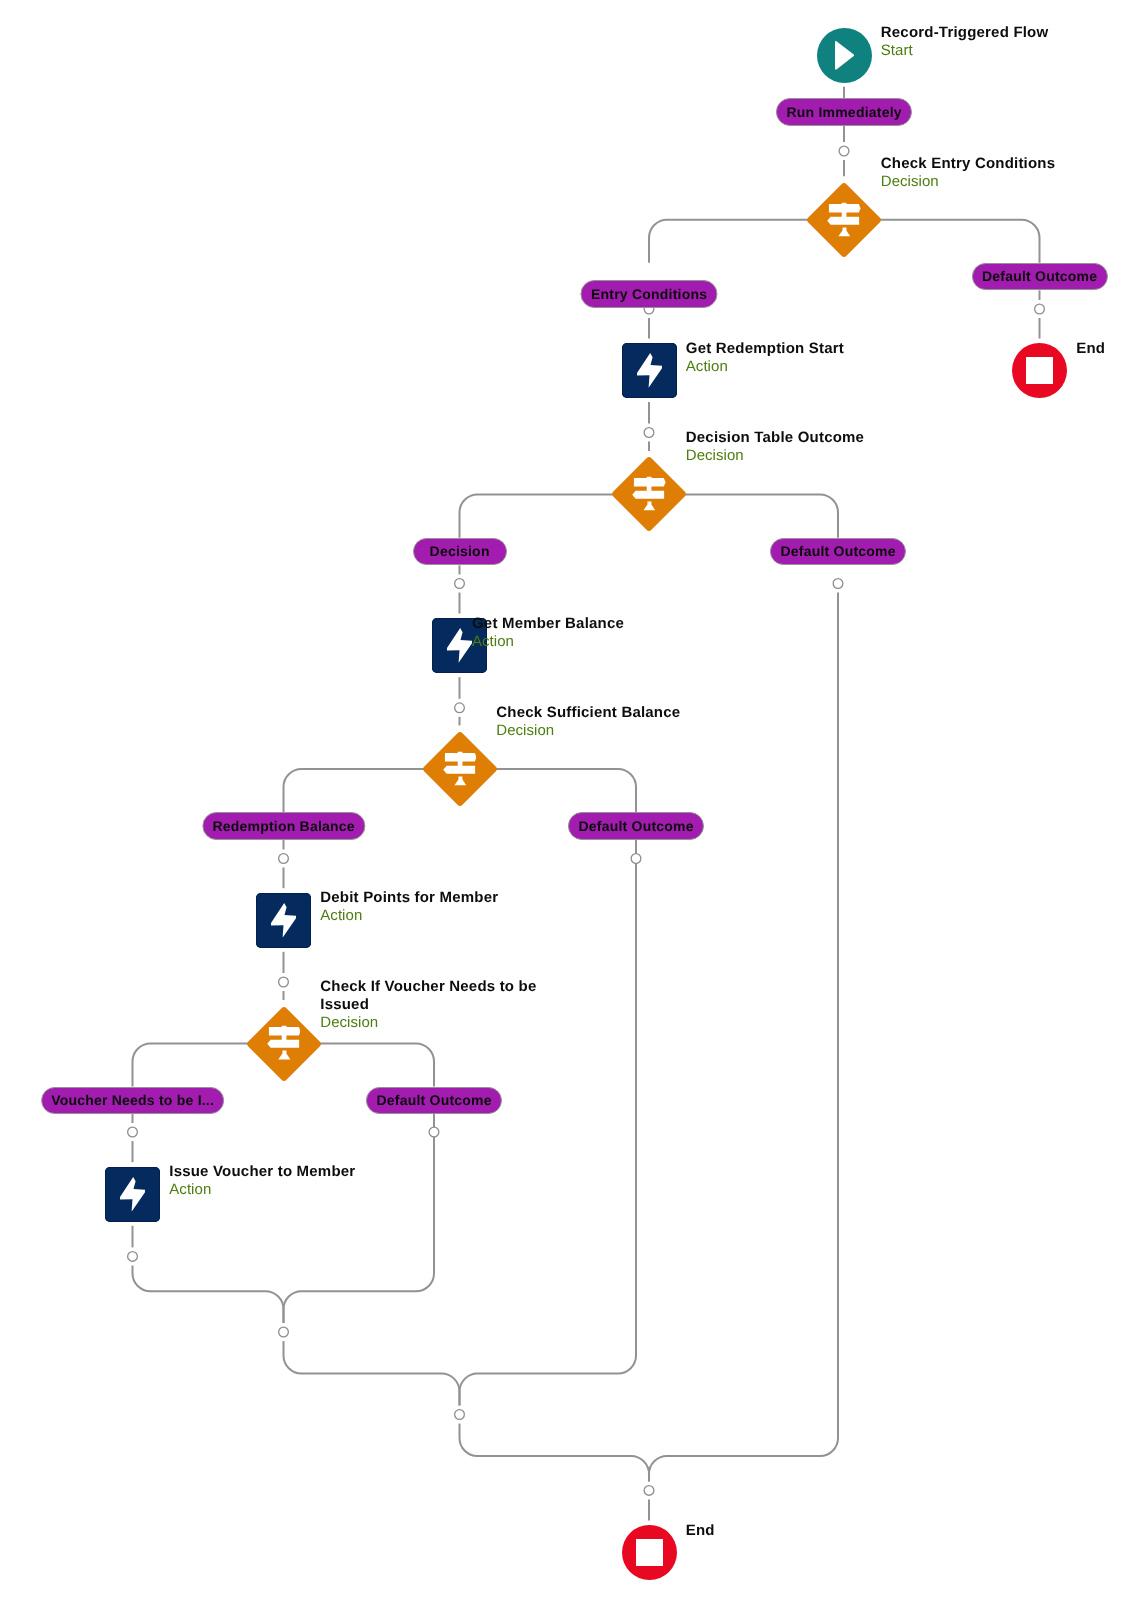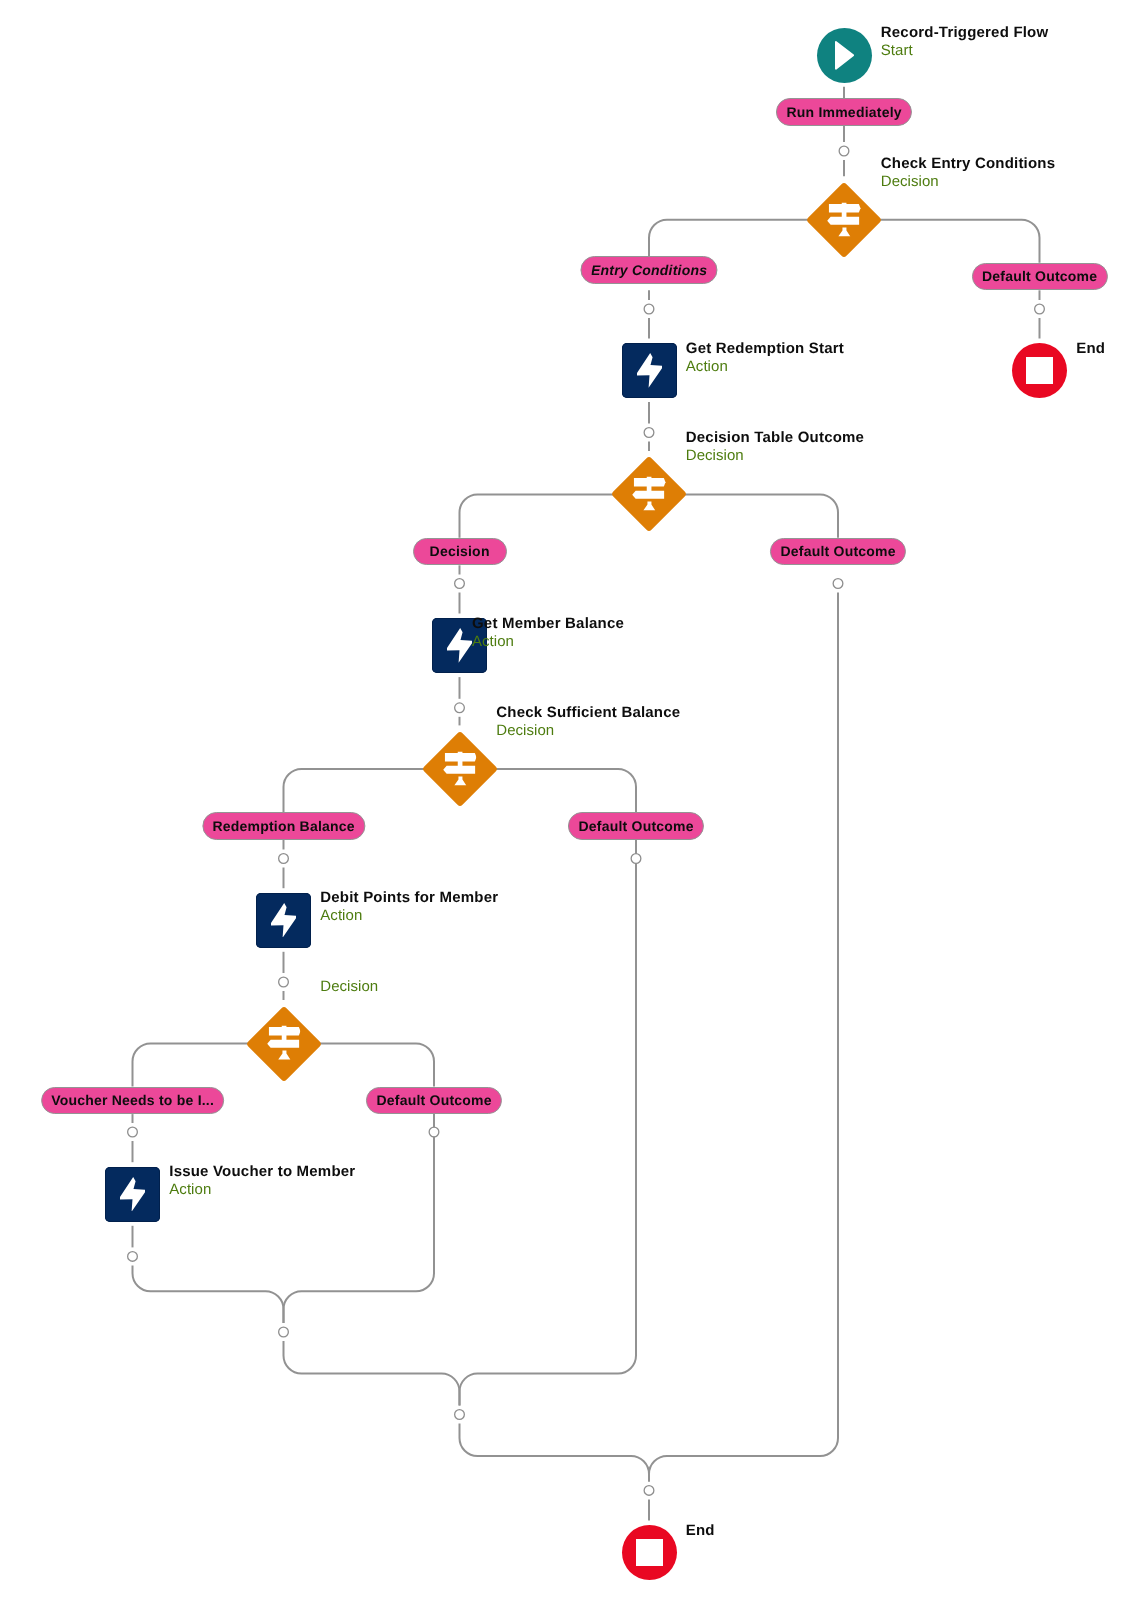--- a/index.html
+++ b/index.html
@@ -26,21 +26,21 @@
   .decision-glyph{position:absolute;left:0;top:0;width:74px;height:74px;
                   display:flex;align-items:center;justify-content:center;}
   .decision-glyph svg{flex:none;transform:translate(0.15px,-0.6px);}
   .label{position:absolute;}
   .ltitle{font-size:15px;font-weight:bold;color:#0d0d0d;letter-spacing:.2px;
           line-height:18px;white-space:nowrap;}
   .lsub{font-size:15px;font-weight:normal;color:#4d7c0f;letter-spacing:.05px;
         line-height:18px;white-space:nowrap;}
   .label.wrap .ltitle{white-space:normal;width:222px;}
   .pill{position:absolute;height:27.6px;border:1px solid #949494;border-radius:14px;
-        background:#ec4899;display:flex;align-items:center;justify-content:center;
+        background:#a21caf;display:flex;align-items:center;justify-content:center;
         font-size:14px;font-weight:bold;color:#0d0d0d;letter-spacing:.22px;
         box-sizing:border-box;padding:0 9.5px;white-space:nowrap;min-width:94px;}
   .pill span{overflow:hidden;text-overflow:ellipsis;white-space:nowrap;display:block;margin-right:-0.22px;}
 </style>
 </head>
 <body>
 
 <div id="canvas">
   <svg id="wires" viewBox="0 0 1145 1600" width="1145" height="1600">
     <g fill="none" stroke="#929292" stroke-width="2">
@@ -122,21 +122,21 @@
             <path d="M3.5 14.3 H32.0 V22.4 H3.5 L0 18.35 Z"></path>
             <path d="M15.3 25.2 H19.3 V28.2 L23.2 34.2 H11.1 L15.3 28.2 Z"></path>
           </g>
         </svg>
       </div>
     </div>
   <div class="label" style="left:880.8px;top:154.5px">
       <div class="ltitle">Check Entry Conditions</div>
       <div class="lsub">Decision</div>
     </div>
-  <div class="pill" style="left:649.0px;top:256px;transform:translateX(-50%);font-style:italic;">
+  <div class="pill" style="left:649.0px;top:280px;transform:translateX(-50%);">
       <span>Entry Conditions</span>
     </div>
   <div class="pill" style="left:1039.5px;top:262.7px;transform:translateX(-50%);">
       <span>Default Outcome</span>
     </div>
   <div class="node action-node" style="left:621.5px;top:342.8px">
       <svg class="ic-bolt" viewBox="0 0 25.2 34.7" width="25.2" height="34.7" aria-hidden="true">
         <path fill="#ffffff" d="M13.2 0 L15.6 4.2 L13.5 12.1 L25.2 12.8 L25.2 15.0 L11.6 34.7 L12.5 22.3 L0 22.4 L0 20.0 Z"></path>
       </svg>
     </div>
@@ -226,20 +226,21 @@
             <path d="M14.6 0 H19.3 V2.2 H14.6 Z"></path>
             <path d="M1.8 1.7 H31.7 L33.4 5.85 L31.7 10.0 H1.8 Z"></path>
             <path d="M14.6 9.7 H19.3 V14.8 H14.6 Z"></path>
             <path d="M3.5 14.3 H32.0 V22.4 H3.5 L0 18.35 Z"></path>
             <path d="M15.3 25.2 H19.3 V28.2 L23.2 34.2 H11.1 L15.3 28.2 Z"></path>
           </g>
         </svg>
       </div>
     </div>
   <div class="label wrap" style="left:320.3px;top:978.2px">
+      <div class="ltitle">Check If Voucher Needs to be Issued</div>
       <div class="lsub">Decision</div>
     </div>
   <div class="pill" style="left:132.5px;top:1086.5px;transform:translateX(-50%);">
       <span>Voucher Needs to be I...</span>
     </div>
   <div class="pill" style="left:434.0px;top:1086.5px;transform:translateX(-50%);">
       <span>Default Outcome</span>
     </div>
   <div class="node action-node" style="left:105.0px;top:1166.5px">
       <svg class="ic-bolt" viewBox="0 0 25.2 34.7" width="25.2" height="34.7" aria-hidden="true">

